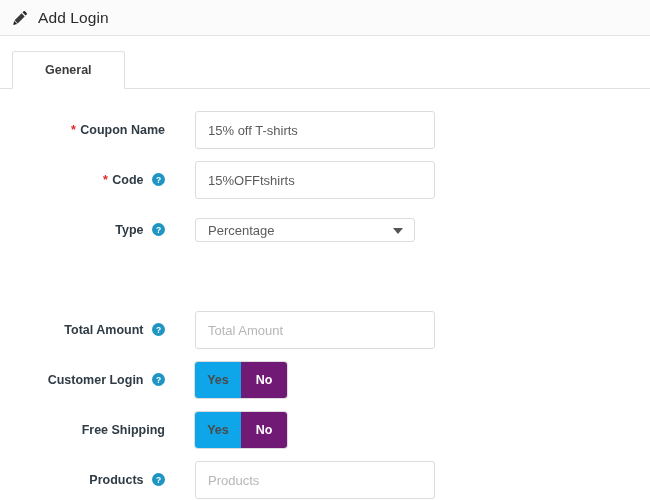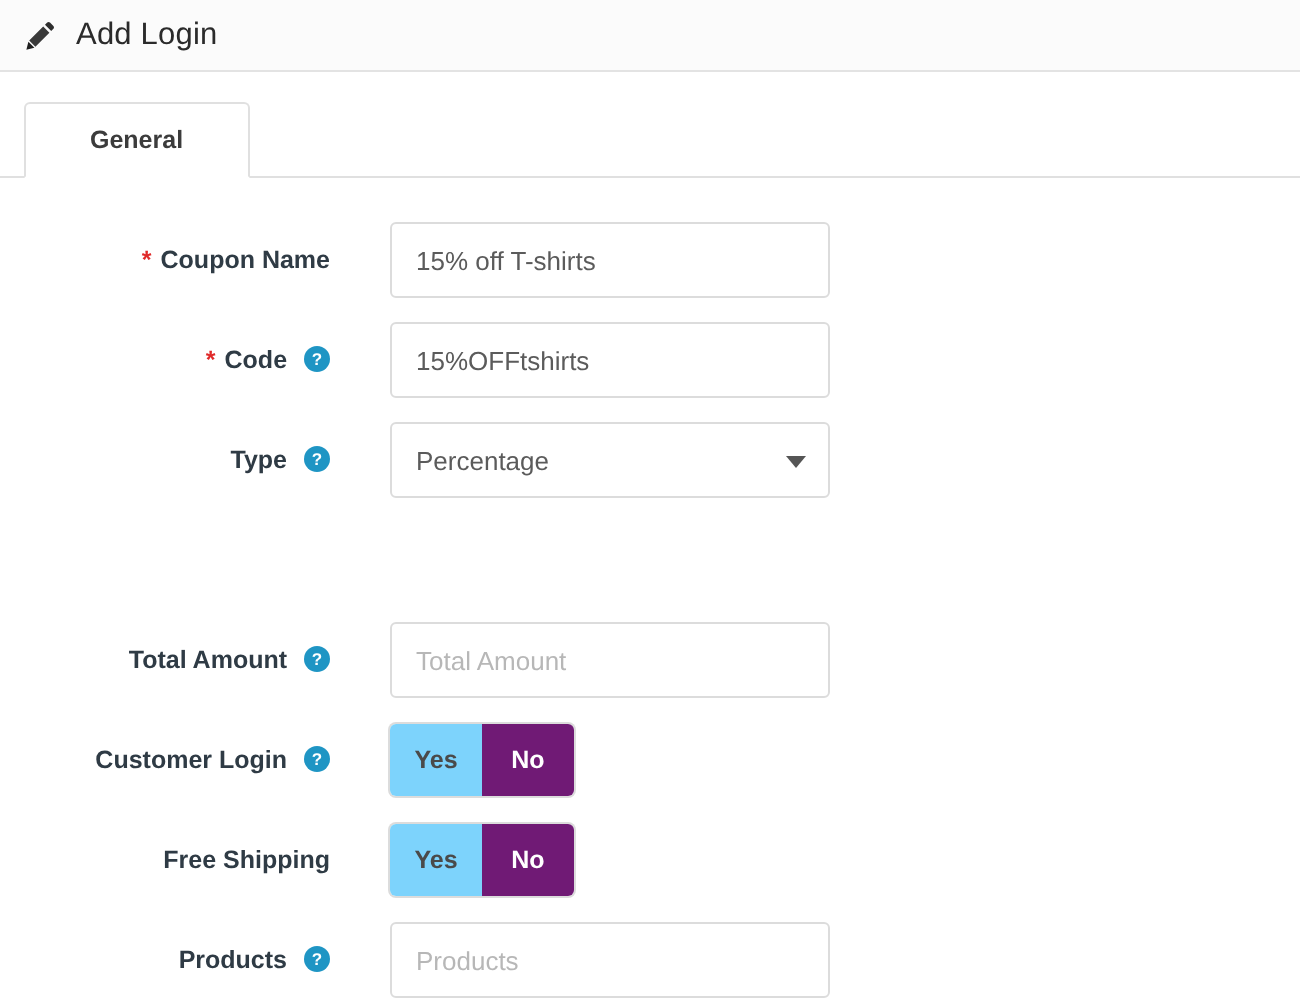--- a/index.html
+++ b/index.html
@@ -90,37 +90,37 @@
     vertical-align: -2px;
     margin-left: 5px;
     cursor: pointer;
   }
   .field-col {
     flex: 1 1 auto;
     padding-left: 30px;
   }
 
   .text-input {
-    width: 220px;
+    width: 240px;
     height: 38px;
     border: 1px solid #dcdcdc;
     border-radius: 3px;
     background: #fff;
     padding: 0 12px;
     font-size: 13px;
     font-family: "Liberation Sans", sans-serif;
     color: #5b5b5b;
     outline: none;
   }
   .text-input::placeholder { color: #b7b7b7; }
 
   .select-wrap { position: relative; width: 220px; }
   .select-box {
     width: 220px;
-    height: 38px;
+    height: 24px;
     border: 1px solid #dcdcdc;
     border-radius: 3px;
     background: #fff;
     padding: 0 28px 0 12px;
     font-size: 13px;
     color: #5b5b5b;
     display: flex;
     align-items: center;
     cursor: pointer;
   }
@@ -147,21 +147,21 @@
     height: 36px;
     display: flex;
     align-items: center;
     justify-content: center;
     font-size: 12.5px;
     font-weight: bold;
     cursor: pointer;
     padding: 0 10px;
   }
   .toggle-off {
-    background: #7dd3fc;
+    background: #0ea5e9;
     color: #4a4a4a;
   }
   .toggle-on {
     background: #701a75;
     color: #ffffff;
   }
 </style>
 </head>
 <body>
 

